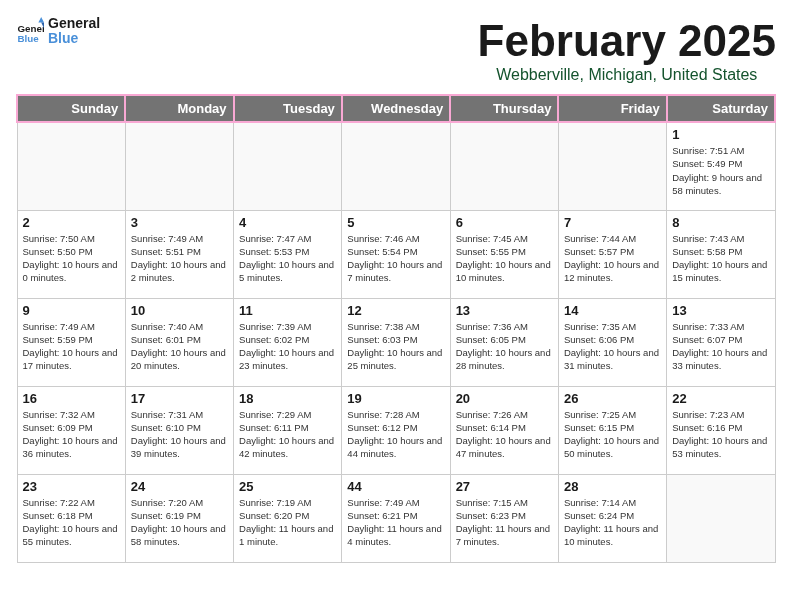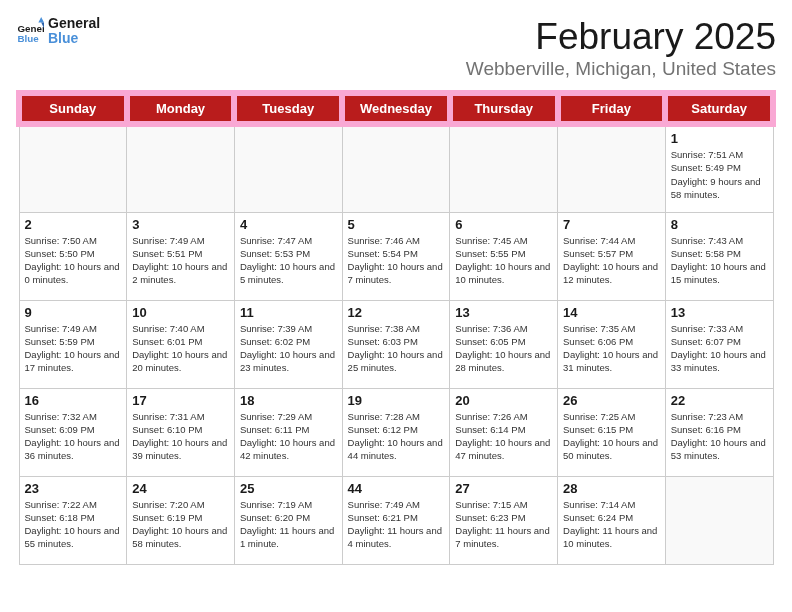--- a/index.html
+++ b/index.html
@@ -22,40 +22,41 @@
       gap: 4px;
     }
     .logo-icon {
       width: 28px;
       height: 28px;
     }
     .title-block {
       text-align: right;
     }
     .cal-title {
-      font-size: 37px;
-      font-weight: normal;
+      font-size: 44px;
+      font-weight: bold;
       color: #1a1a1a;
     }
     .cal-subtitle {
-      font-size: 19px;
-      color: #737373;
+      font-size: 16px;
+      color: #14532d;
+      text-align: center;
     }
     .calendar {
       width: 100%;
       border-collapse: collapse;
       border: 1px solid #ccc;
     }
     .calendar th {
-      background-color: #b91c1c;
+      background-color: #737373;
       color: #fff;
-      text-align: center;
+      text-align: right;
       padding: 5px 6px;
       font-size: 13px;
-      border: 6px solid #f9a8d4;
+      border: 2px solid #f9a8d4;
     }
     .calendar td {
       vertical-align: top;
       border: 1px solid #ccc;
       padding: 4px 5px;
       width: calc(100% / 7);
       min-height: 80px;
       height: 80px;
       background: #fff;
     }

